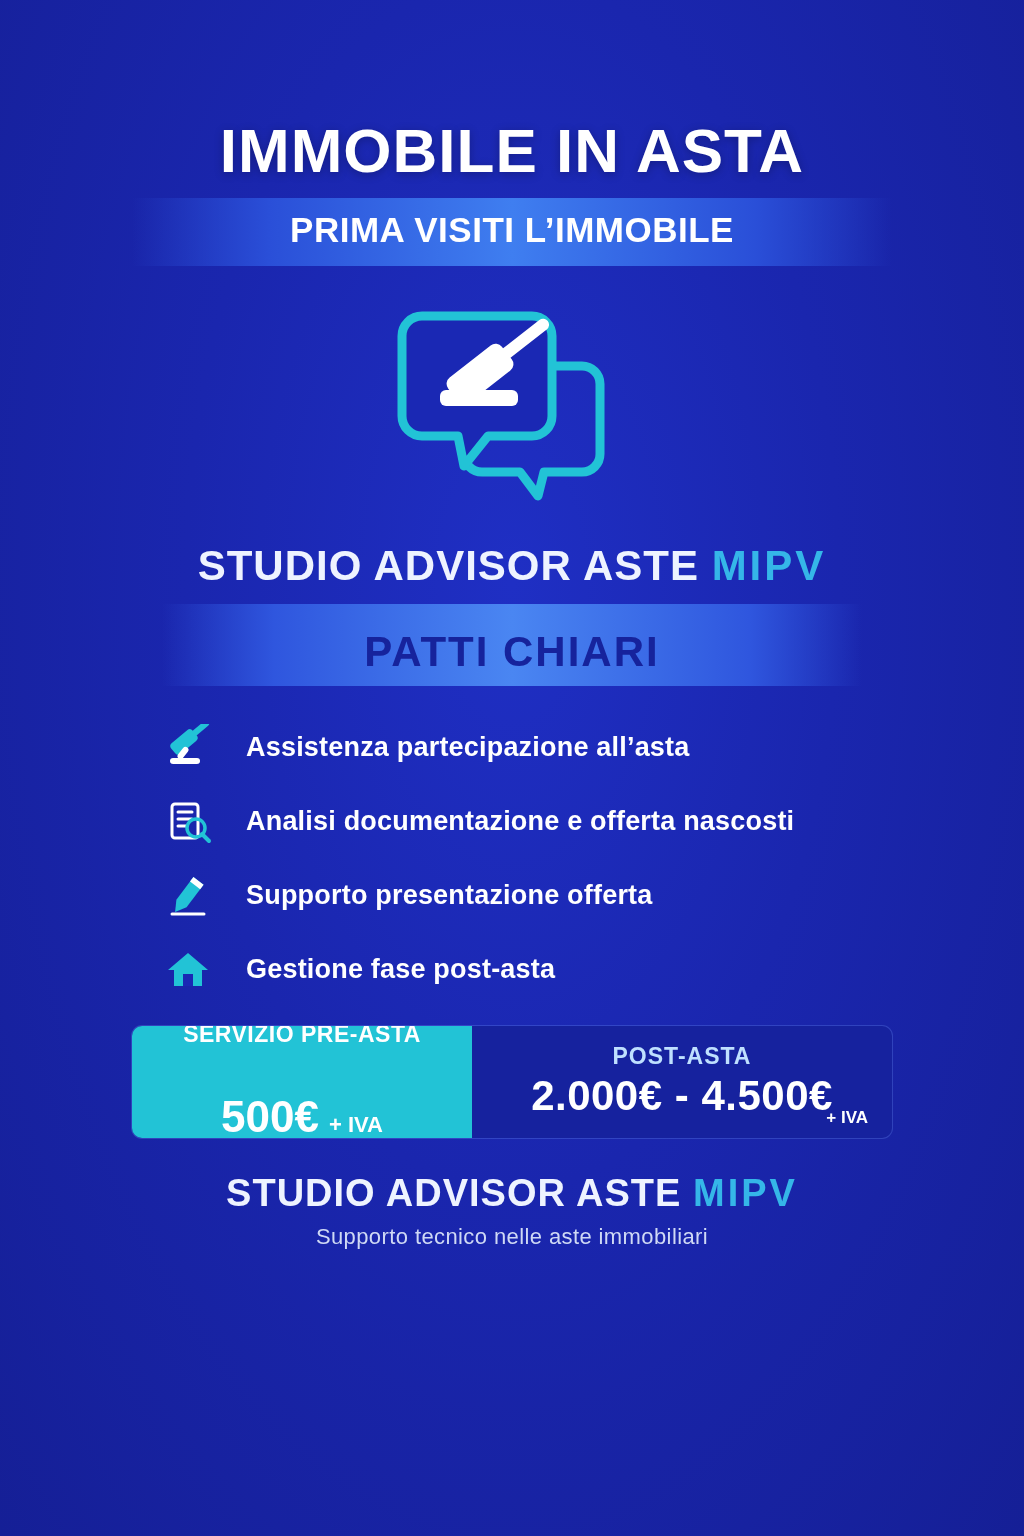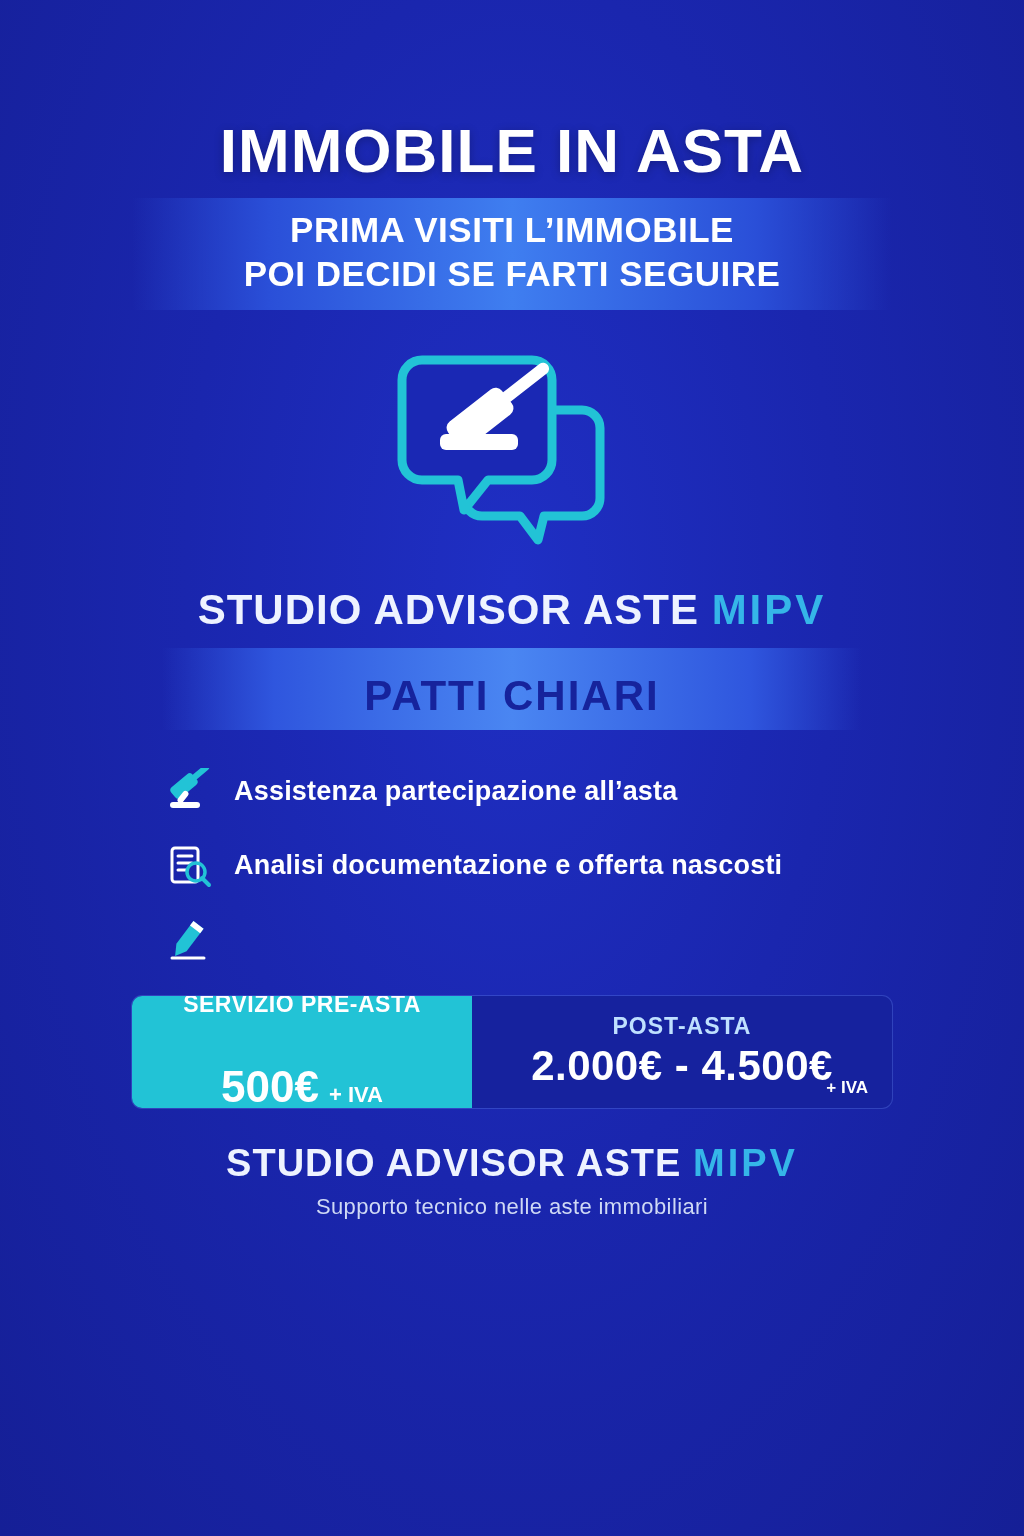--- a/index.html
+++ b/index.html
@@ -97,21 +97,21 @@
   .features {
     margin-top: 34px;
     width: 760px;
     display: flex;
     flex-direction: column;
     gap: 18px;
   }
   .feature {
     display: flex;
     align-items: center;
-    gap: 18px;
+    gap: 30px;
     padding-left: 28px;
   }
   .feature .ficon {
     width: 56px;
     height: 56px;
     flex: 0 0 56px;
     display: flex;
     align-items: center;
     justify-content: center;
   }
@@ -213,21 +213,20 @@
 </style>
 </head>
 <body>
 
 <div class="poster">
 
   <div class="headline">IMMOBILE IN ASTA</div>
 
   <div class="subbanner">
     <div class="line1">PRIMA VISITI L’IMMOBILE</div>
-    <div class="line2">POI DECIDI SE FARTI SEGUIRE</div>
   </div>
 
   <div class="logo-wrap">
     <svg viewBox="0 0 300 250" xmlns="http://www.w3.org/2000/svg">
 
       <path d="M120 80 h100 a18 18 0 0 1 18 18 v70 a18 18 0 0 1 -18 18 h-38 l-6 24 -18 -24 h-38 a18 18 0 0 1 -18 -18 v-70 a18 18 0 0 1 18 -18 z" fill="none" stroke="#22c3d6" stroke-width="9" stroke-linejoin="round"></path>
 
       <path d="M60 30 h110 a20 20 0 0 1 20 20 v80 a20 20 0 0 1 -20 20 h-44 l-24 30 -6 -30 h-36 a20 20 0 0 1 -20 -20 v-80 a20 20 0 0 1 20 -20 z" fill="#1a28b4" stroke="#22c3d6" stroke-width="9" stroke-linejoin="round"></path>
 
       <g transform="translate(118,88) rotate(-38)">
@@ -280,22 +279,32 @@
     <div class="feature">
       <span class="ficon">
         <svg viewBox="0 0 48 48" xmlns="http://www.w3.org/2000/svg">
           <g transform="rotate(-8 24 24)">
             <path d="M32 6 l9 9 -20 20 -12 3 3 -12 z" fill="#22c3d6"></path>
             <path d="M32 6 l9 9 -4 4 -9 -9 z" fill="#ffffff"></path>
           </g>
           <line x1="8" y1="42" x2="40" y2="42" stroke="#ffffff" stroke-width="3" stroke-linecap="round"></line>
         </svg>
       </span>
-    </div>
-
+      <span class="flabel">Supporto presentazione offerta</span>
+    </div>
+
+    <div class="feature">
+      <span class="ficon">
+        <svg viewBox="0 0 48 48" xmlns="http://www.w3.org/2000/svg">
+          <path d="M24 7 L44 24 h-6 v16 h-28 V24 H4 z" fill="#22c3d6"></path>
+          <rect x="19" y="28" width="10" height="12" fill="#1a28b4"></rect>
+        </svg>
+      </span>
+      <span class="flabel">Gestione fase post-asta</span>
+    </div>
 
   </div>
 
   <div class="pricebox">
     <div class="price-left">
       <div class="plabel">SERVIZIO PRE-ASTA</div>
       <div class="pvalue">
         <span>500€</span>
         <span class="vat">+ IVA</span>
       </div>

